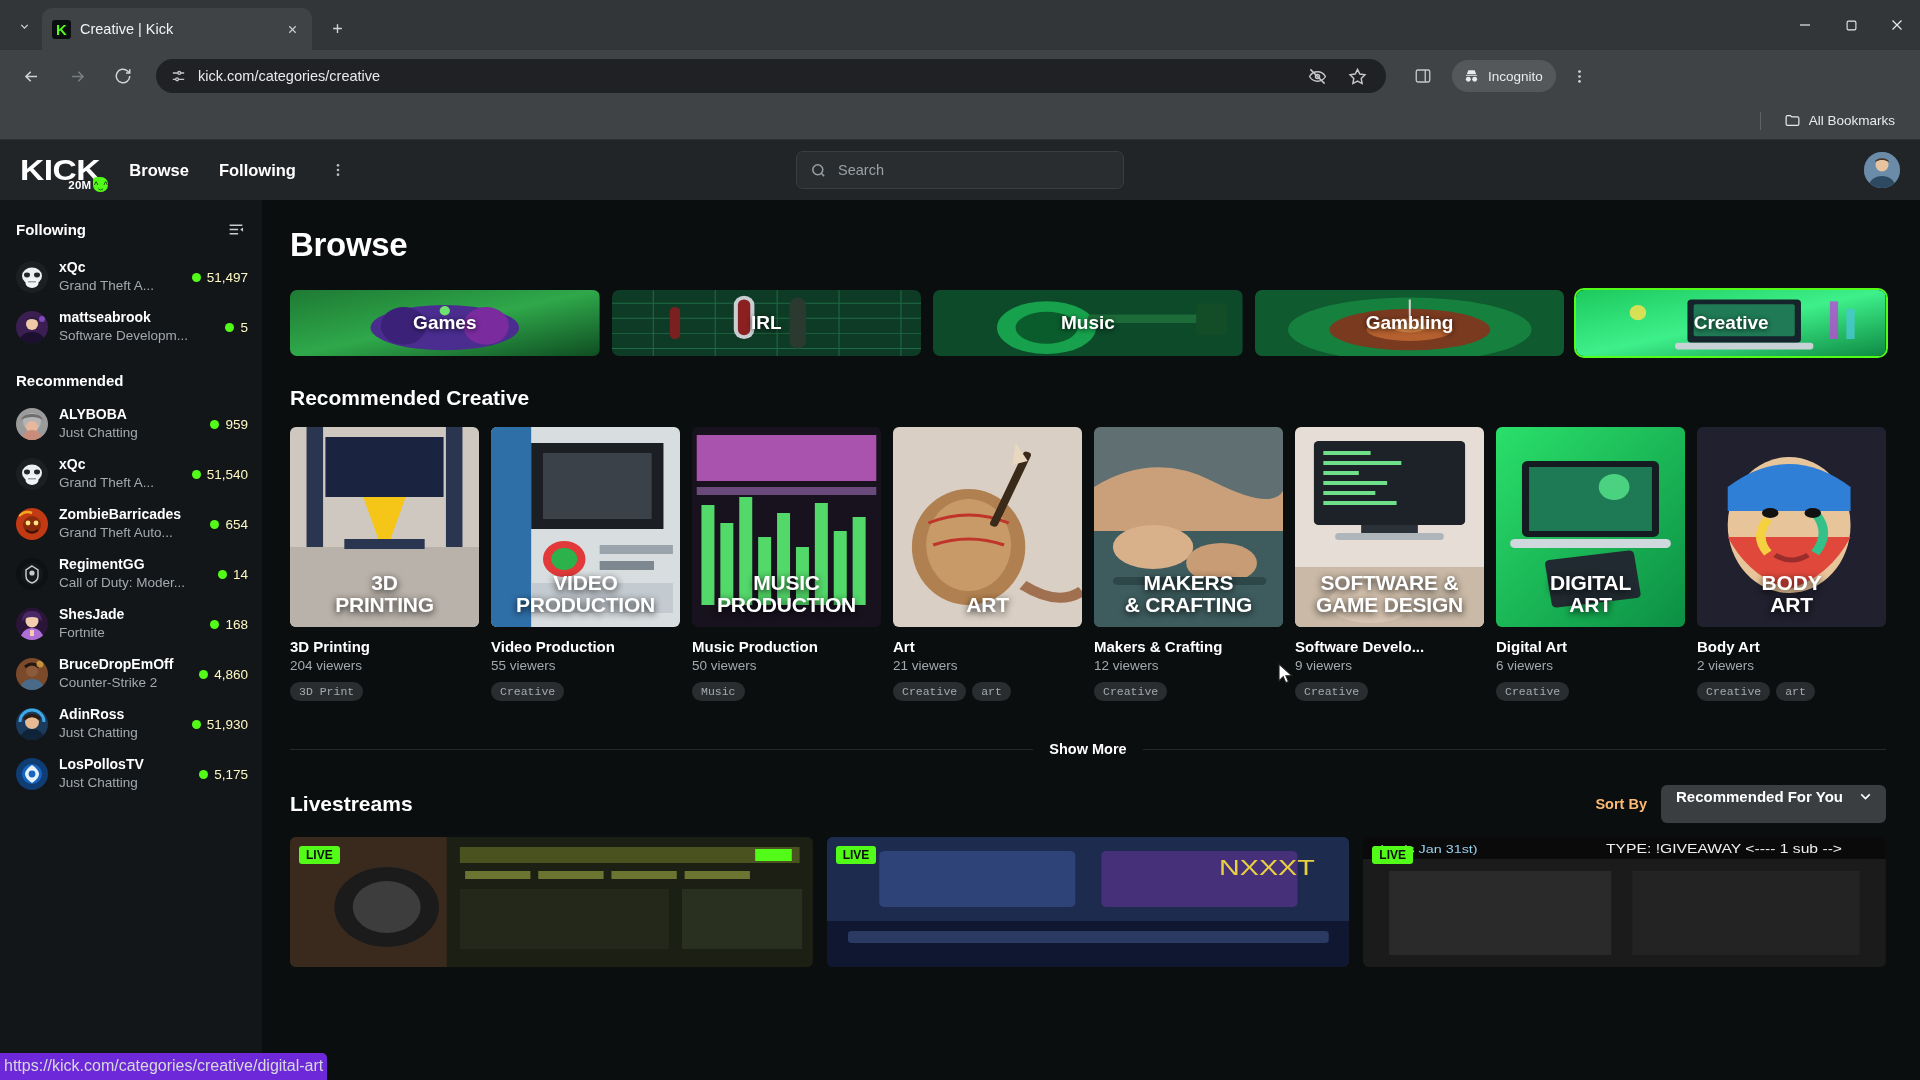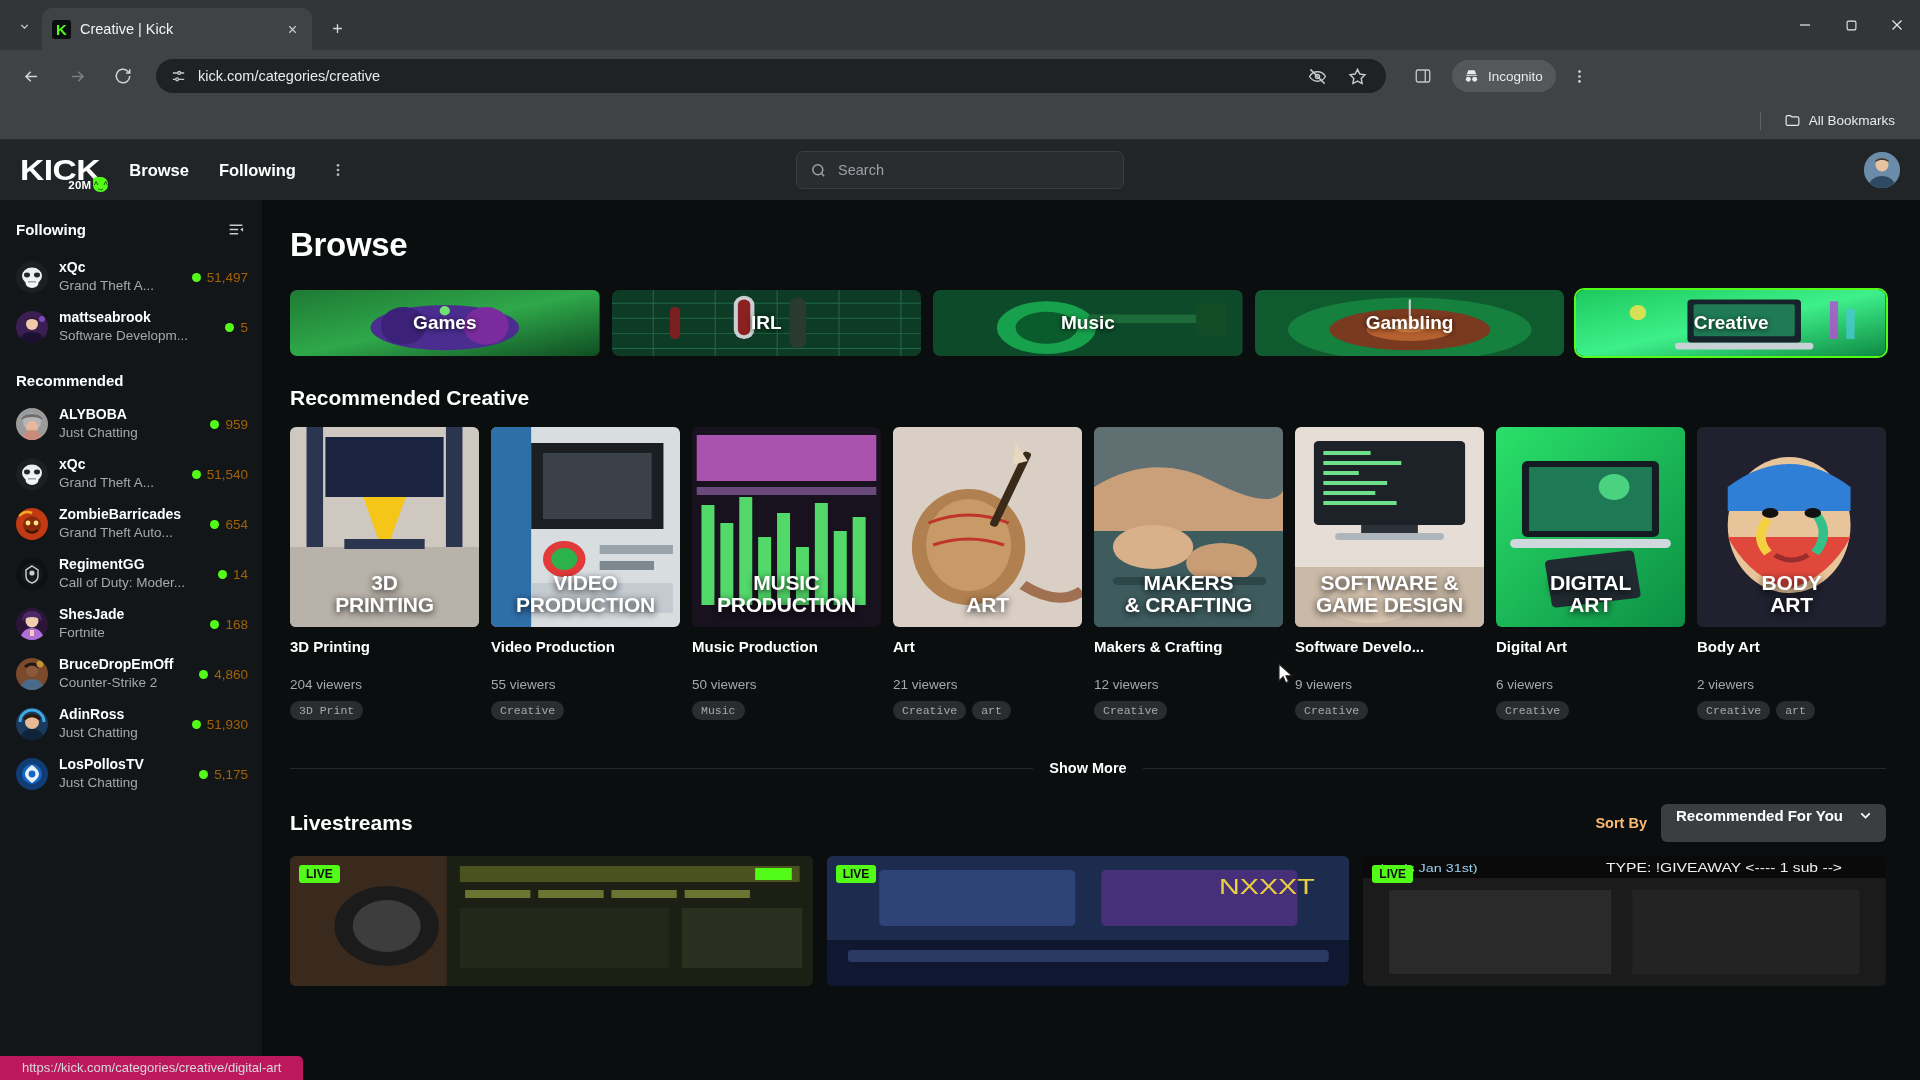--- a/index.html
+++ b/index.html
@@ -120,21 +120,21 @@
     display: flex; align-items: center; gap: 11px; padding: 7px 14px 7px 16px; height: 50px;
   }
   .chan-av { width: 32px; height: 32px; border-radius: 50%; flex: 0 0 32px; overflow: hidden; position: relative; }
   .chan-txt { flex: 1; min-width: 0; }
   .chan-name { font-size: 14px; font-weight: bold; color: #fff; white-space: nowrap;
     overflow: hidden; text-overflow: ellipsis; line-height: 1.25; }
   .chan-cat { font-size: 13.5px; color: #a3a9ad; white-space: nowrap; overflow: hidden;
     text-overflow: ellipsis; line-height: 1.3; }
   .chan-view { display: flex; align-items: center; gap: 6px; flex: 0 0 auto; }
   .live-dot { width: 9px; height: 9px; border-radius: 50%; background: #53fc18; }
-  .chan-count { font-size: 13.5px; color: #a16207; }
+  .chan-count { font-size: 13.5px; color: #fef9c3; }
 
   
   .main { flex: 1; overflow: hidden; padding: 26px 34px 0 28px; position: relative; }
   .h1 { font-size: 33px; font-weight: bold; color: #fff; margin-bottom: 26px; letter-spacing: -0.3px; }
 
   .cat-row { display: flex; gap: 12px; margin-bottom: 30px; }
   .cat-tile {
     flex: 1; height: 66px; border-radius: 7px; position: relative; overflow: hidden;
     display: flex; align-items: center; justify-content: center;
   }
@@ -146,21 +146,21 @@
 
   .card-row { display: flex; gap: 12px; }
   .card { flex: 1; min-width: 0; }
   .thumb { height: 200px; border-radius: 6px; position: relative; overflow: hidden;
     display: flex; align-items: flex-end; justify-content: center; padding-bottom: 12px; }
   .thumb-label { font-size: 21px; font-weight: bold; color: #fff; text-align: center;
     line-height: 1.02; position: relative; z-index: 4; text-shadow: 0 2px 7px rgba(0,0,0,.85);
     text-transform: uppercase; letter-spacing: -0.2px; }
   .card-title { font-size: 15px; font-weight: bold; color: #fff; margin-top: 11px;
     white-space: nowrap; overflow: hidden; text-overflow: ellipsis; }
-  .card-viewers { font-size: 13.5px; color: #a3a9ad; margin-top: 22px; }
+  .card-viewers { font-size: 13.5px; color: #a3a9ad; margin-top: 3px; }
   .tags { display: flex; gap: 6px; margin-top: 9px; flex-wrap: wrap; font-family: Liberation Mono, monospace; }
   .tag { background: #2a2d30; color: #a3a9ad; font-size: 11.5px; padding: 3px 9px; border-radius: 11px; }
 
   .showmore-wrap { position: relative; margin: 28px 0 0; height: 40px; display: flex;
     align-items: center; justify-content: center; }
   .showmore-line { position: absolute; left: 0; right: 0; top: 50%; height: 1px; background: #24282b; }
   .showmore-btn { position: relative; background: #0b0e0f; padding: 0 16px; font-size: 14.5px;
     color: #fff; font-weight: bold; z-index: 2; }
 
   .ls-row { display: flex; align-items: center; justify-content: space-between; margin-top: 16px; }
@@ -173,22 +173,22 @@
   }
 
   .ls-cards { display: flex; gap: 14px; margin-top: 14px; }
   .ls-card { flex: 1; height: 130px; border-radius: 6px; position: relative; overflow: hidden; }
   .live-badge {
     position: absolute; top: 9px; left: 9px; background: #53fc18; color: #0b0e0f;
     font-size: 12px; font-weight: bold; padding: 2px 7px; border-radius: 3px; z-index: 5;
   }
 
   .statusbar {
-    position: absolute; left: 0; bottom: 0; background: #be185d; color: #d6d9db;
-    font-size: 13px; padding: 4px 22px 5px; border-radius: 0 5px 0 0; z-index: 50;
+    position: absolute; left: 0; bottom: 0; background: #6d28d9; color: #d6d9db;
+    font-size: 16px; padding: 4px 4px 5px; border-radius: 0 5px 0 0; z-index: 50;
     max-width: 520px; white-space: nowrap; overflow: hidden;
   }
   .cursor { position: absolute; z-index: 60; pointer-events: none; }
 </style>
 </head>
 <body>
 
 <div class="browser">
 
   <div class="tabstrip">

